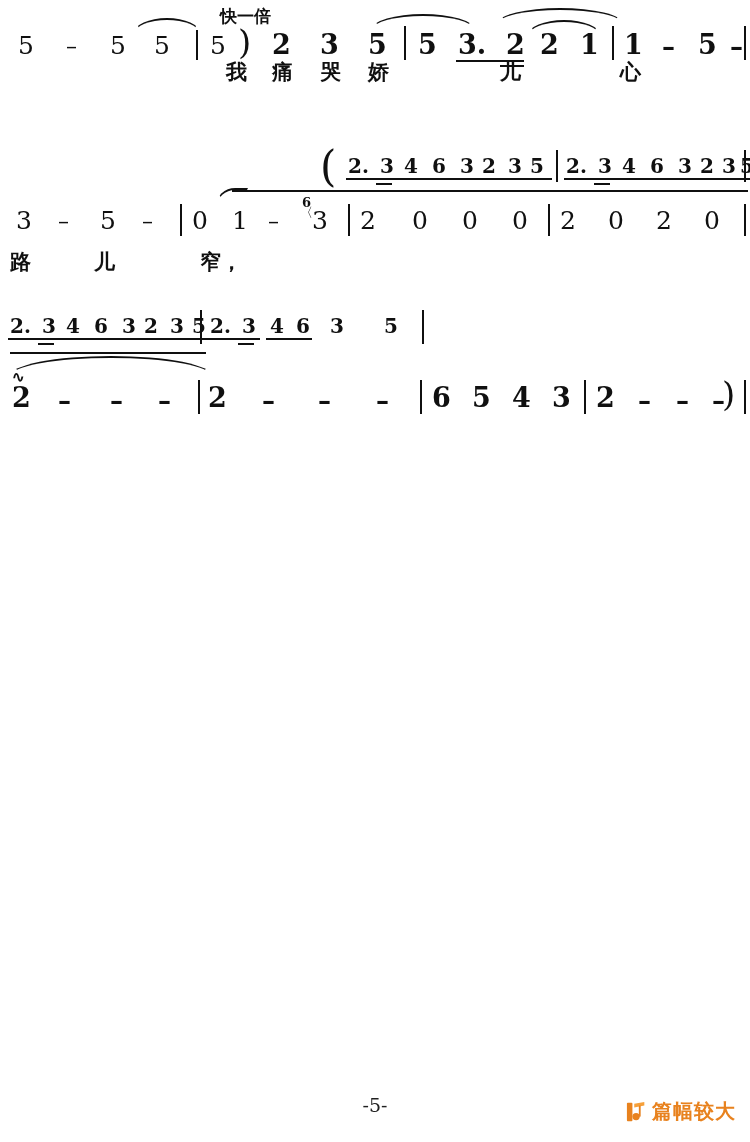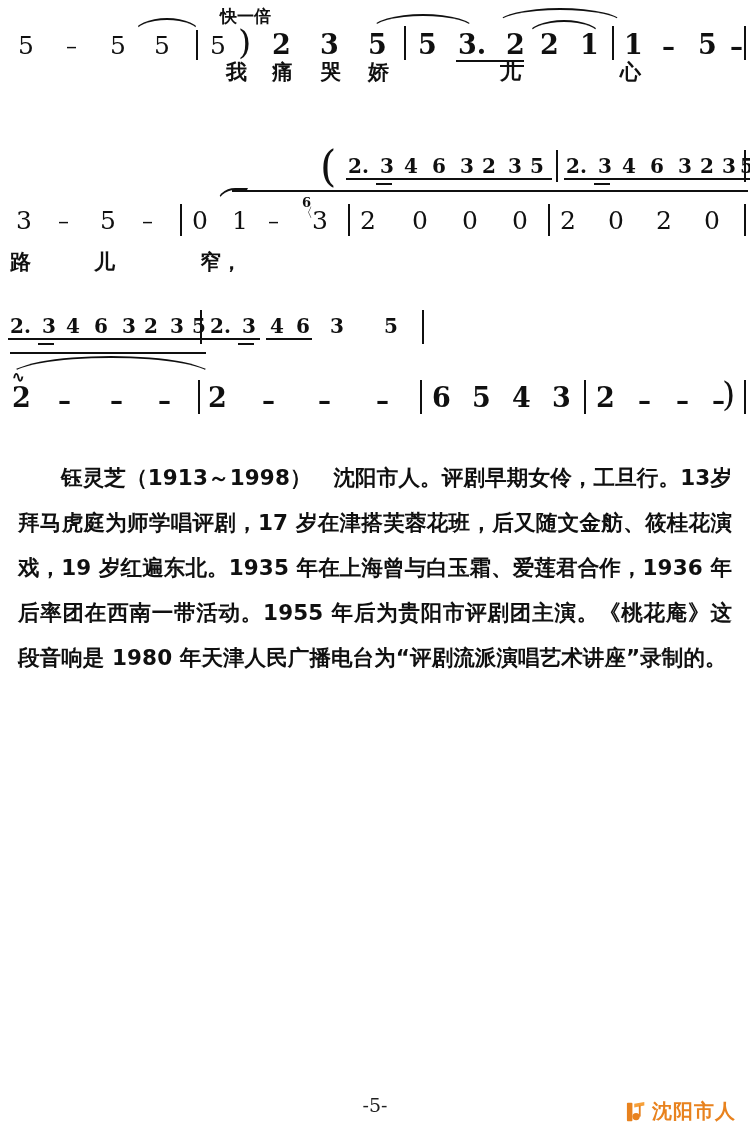--- a/index.html
+++ b/index.html
@@ -377,29 +377,28 @@
       <span class="g dash" style="left:638px; top:13px;">–</span>
       <span class="g dash" style="left:676px; top:13px;">–</span>
       <span class="g dash" style="left:712px; top:13px;">–</span>
       <span class="g paren" style="left:722px; top:3px;">)</span>
       <span class="barline" style="left:744px; top:6px; height:34px;"></span>
     </div>
   </div>
 </div>
 
 <div class="article">
-  <p class="para indent"><span class="bioname">钰灵芝（1913～1998）</span><span>　沈阳市人。评剧早期女伶，工旦行。13岁拜马虎庭为师学唱评剧，17 岁在津搭芙蓉花班，后又随文金舫、筱桂花演戏，19 岁红遍东北。1935 年在上海曾与白玉霜、爱莲君合作，1936 年后率团在西南一带活动。1955 年后为贵阳市评剧团主演。《桃花庵》这段音响是 1980 年天津人民广播电台为“评剧流派演唱艺术讲座”录制的。</span></p>
 
 </div>
 
 <div class="pagenum">-5-</div>
 
 <div class="watermark">
   <span class="wm-icon">
     <svg viewBox="0 0 24 24" width="22" height="22" aria-hidden="true">
       <rect x="1" y="2" width="6" height="20" rx="1" fill="#E8821E"></rect>
       <path d="M9 3 L20 1 L20 5 L9 7 Z" fill="#F6A03A"></path>
       <circle cx="11" cy="17" r="4" fill="#E8821E"></circle>
       <rect x="14" y="5" width="2" height="12" fill="#E8821E"></rect>
     </svg>
   </span>
-  <span class="wm-text" style="color: rgb(232, 130, 30);">沈阳市人</span>
+  <span class="wm-text" style="color: rgb(232, 130, 30);">篇幅较大</span>
 </div>
 
 </body></html>

